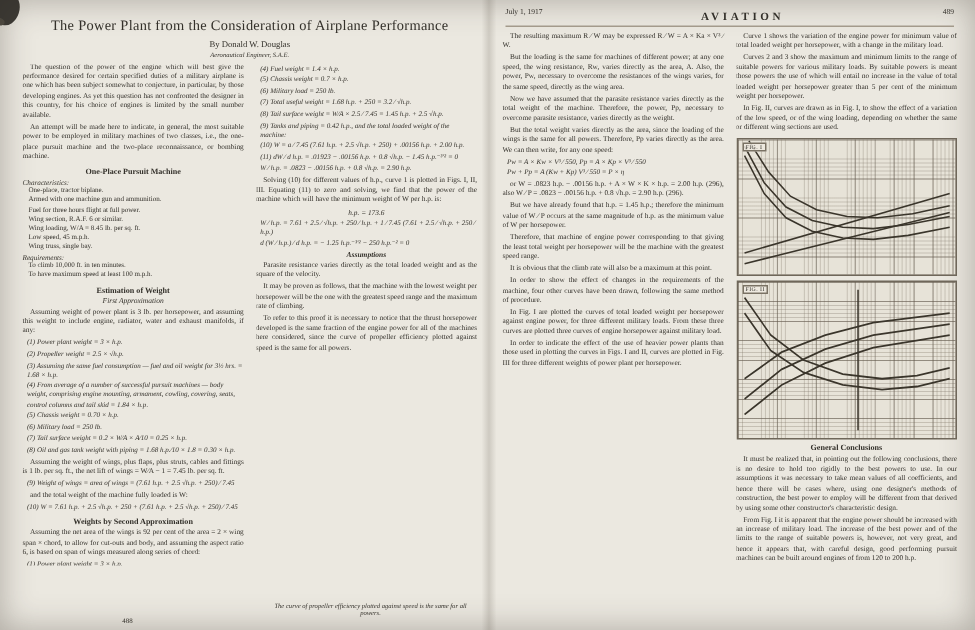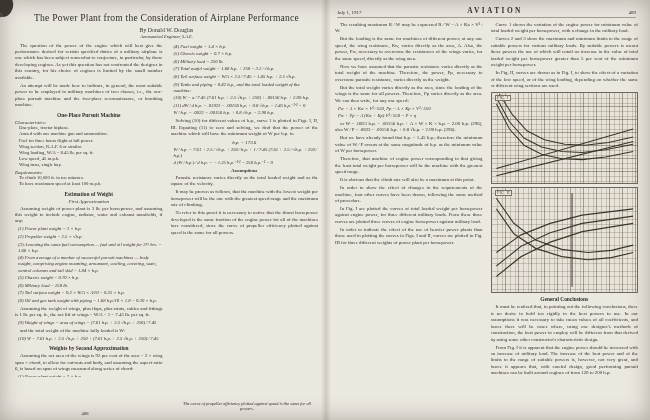--- a/index.html
+++ b/index.html
@@ -38,21 +38,21 @@
   .col { flex:1; overflow:hidden; min-width:0; }
 
   .p  { margin:0 0 1.5px; font-size:4.9px; line-height:1.32; text-align:justify; text-indent:5px; }
   .eq { margin:1px 0 1.5px; font-size:4.7px; line-height:1.3; font-style:italic; padding-left:3px; }
   .eqc{ margin:2px 0; font-size:4.9px; font-style:italic; text-align:center; }
   .li { font-size:4.7px; line-height:1.32; padding-left:4px; }
   .lih{ font-size:4.8px; font-style:italic; margin-top:1.5px; }
   .sh { text-align:center; font-weight:bold; font-size:5.4px; margin:3.5px 0 2px; }
   .ss { text-align:center; font-style:italic; font-size:5px; margin:2px 0 1.5px; }
 
-  .rp-header { display:flex; justify-content:space-between; align-items:flex-end;
+  .rp-header { display:flex; justify-content:space-between; align-items:flex-start;
     font-size:5px; margin:0 2px 4px; padding-bottom:2px; border-bottom:0.5px solid #a39a8b; }
   .rp-title { font-size:7.4px; font-weight:bold; letter-spacing:2.4px; }
 
   .fig { margin:2px 0 3px; }
   .chart {
     position:relative; width:100%; box-sizing:border-box;
     border:0.8px solid #6f675a;
     background:
       repeating-linear-gradient(to right,  rgba(95,86,74,.50) 0 0.5px, transparent 0.5px 13px),
       repeating-linear-gradient(to bottom, rgba(95,86,74,.50) 0 0.5px, transparent 0.5px 13px),

